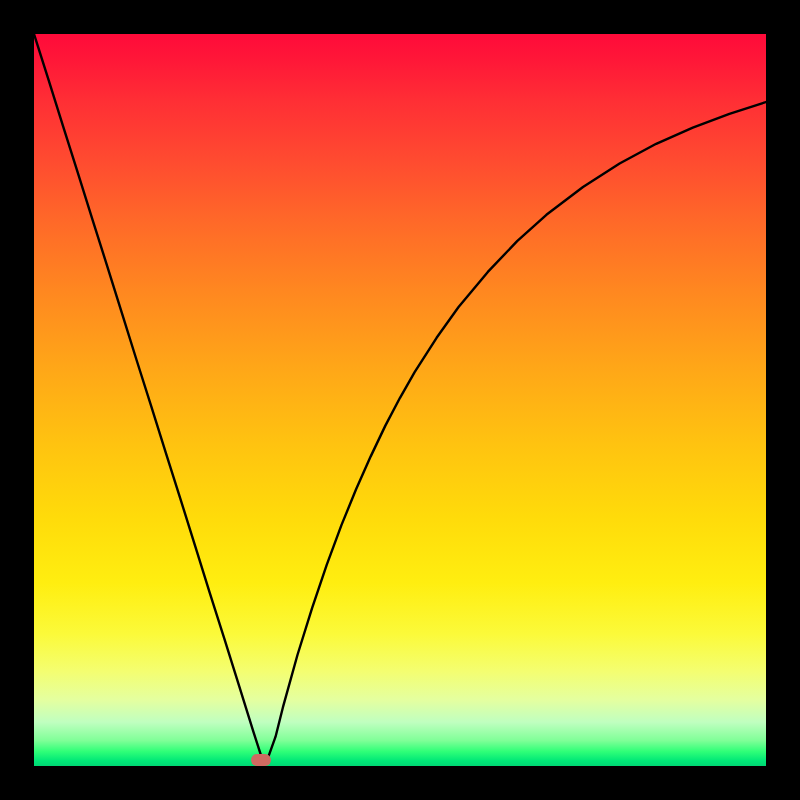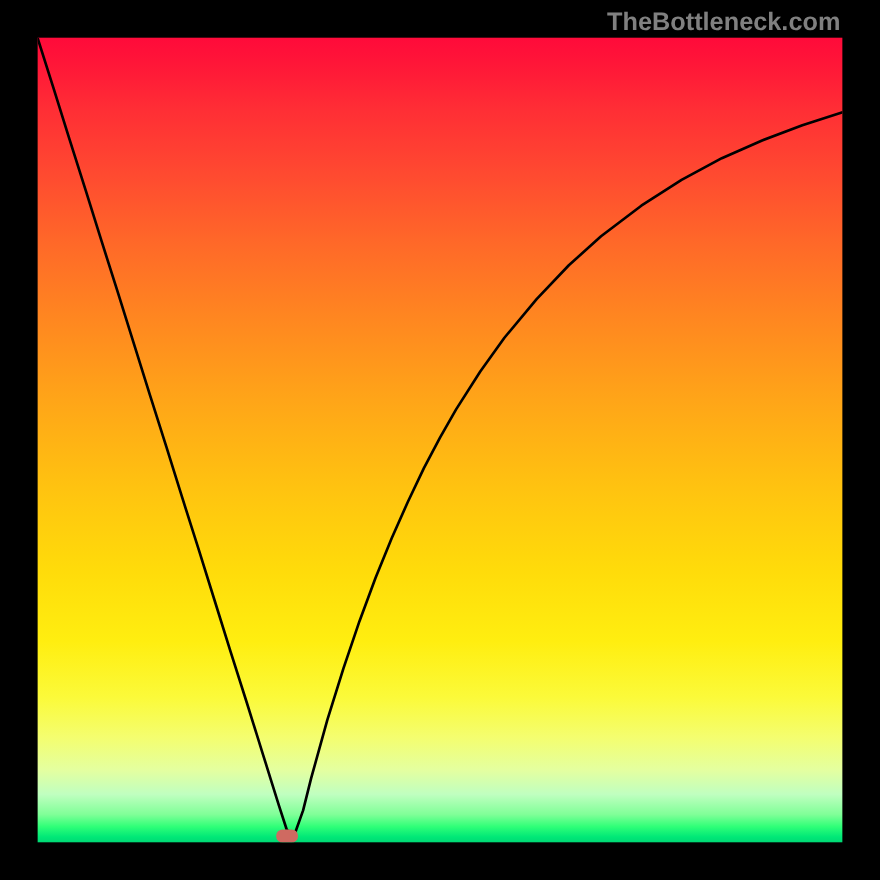--- a/index.html
+++ b/index.html
@@ -70,21 +70,20 @@
     height: 12px;
     background: #cf6a61;
     border-radius: 6px;
     transform: translate(-50%, -50%);
   }
 </style>
 </head>
 <body>
 
 <div class="frame">
-  <div class="attribution">TheBottleneck.com</div>
 
   <div class="plot-area">
     <div class="gradient-bg"></div>
 
     <svg class="curve" width="732" height="732" viewBox="0 0 732 732" preserveAspectRatio="none">
       <path id="curve-path" fill="none" stroke="#000000" stroke-width="2.4" stroke-linejoin="round" stroke-linecap="round" d="M0.00 0.00 L14.64 46.12 L29.28 92.96 L43.92 139.08 L58.56 185.93 L73.20 232.04 L87.84 278.89 L102.48 325.74 L117.12 371.86 L131.76 418.70 L146.40 464.82 L161.04 511.67 L175.68 558.52 L190.32 604.63 L204.96 651.48 L212.28 674.90 L219.60 698.33 L226.92 721.02 L234.24 723.22 L241.56 702.72 L248.88 673.44 L263.52 620.74 L278.16 573.89 L292.80 530.70 L307.44 491.17 L322.08 455.30 L336.72 422.36 L351.36 391.62 L366.00 363.80 L380.64 338.18 L402.60 303.78 L424.56 273.04 L453.84 237.90 L483.12 207.16 L512.40 180.80 L549.00 152.99 L585.60 129.56 L622.20 109.80 L658.80 93.70 L695.40 79.79 L732.00 68.08"></path>
     </svg>
 
     <div id="marker" class="marker" style="left: 226.92px; top: 726.144px; background: rgb(207, 106, 97);"></div>
   </div>

